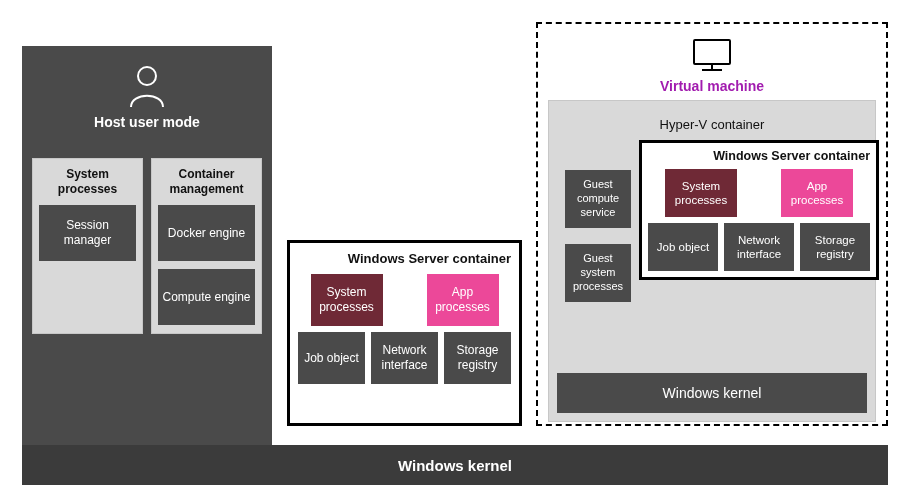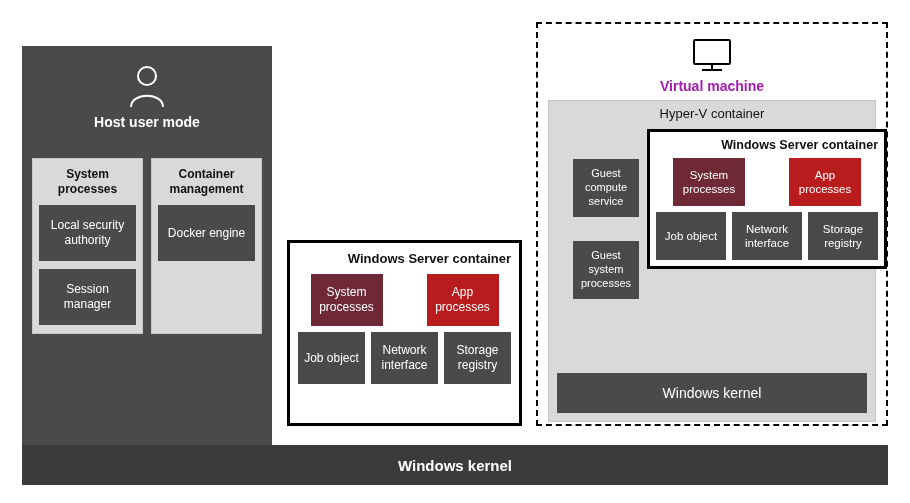--- a/index.html
+++ b/index.html
@@ -110,53 +110,53 @@
     align-items: center;
     justify-content: center;
     text-align: center;
     padding: 4px;
     height: 52px;
   }
   .chip.w2 { width: 72px; }
   .chip.w2b { width: 68px; }
   .chip.dark { background: #4a4a4a; }
   .chip.maroon { background: #6f2936; }
-  .chip.blue { background: #b91c1c; margin-left: 38px; }
+  .chip.blue { background: #ec4899; margin-left: 38px; }
 
   
   .vm-block {
     position: absolute;
     left: 536px;
     top: 22px;
     width: 352px;
     height: 404px;
     border: 2px dashed #000;
     background: #fff;
     padding: 10px 10px 10px 10px;
   }
   .vm-header { text-align: center; margin-bottom: 6px; }
   .vm-header .icon { width: 44px; height: 38px; margin: 2px auto 4px auto; }
   .vm-title { font-weight: 600; font-size: 14px; color: #a21caf; }
 
   .hyperv {
     background: #d9d9d9;
     border: 1px solid #c7c7c7;
-    padding: 5px;
+    padding: 16px;
     height: 322px;
     position: relative;
   }
   .hyperv-title {
     text-align: center;
     font-size: 13px;
     font-weight: 400;
     color: #111;
     margin-bottom: 8px;
   }
   .hyperv-body { display: flex; gap: 8px; }
-  .hyperv-left { width: 66px; display: flex; flex-direction: column; gap: 16px; padding-top: 30px; margin-left: 19px; }
+  .hyperv-left { width: 66px; display: flex; flex-direction: column; gap: 8px; padding-top: 30px; }
   .hyperv-left .cell { width: 66px; height: 58px; font-size: 11px; }
 
   .hyperv-right {
     flex: 1;
   }
   .inner-wsc {
     background: #fff;
     border: 3px solid #000;
     padding: 6px;
     width: 240px;
@@ -192,26 +192,26 @@
         <svg viewBox="0 0 38 44" width="38" height="44">
           <circle cx="19" cy="12" r="9" fill="none" stroke="#fff" stroke-width="2"></circle>
           <path d="M3 43 C3 28 35 28 35 43" fill="none" stroke="#fff" stroke-width="2"></path>
         </svg>
       </div>
       <div class="host-title">Host user mode</div>
     </div>
     <div class="subcol-row">
       <div class="subcol">
         <div class="subcol-title">System processes</div>
-        <div class="cell">Local security authority</div>
         <div class="cell">Session manager</div>
       </div>
       <div class="subcol">
         <div class="subcol-title">Container management</div>
         <div class="cell">Docker engine</div>
+        <div class="cell">Compute engine</div>
       </div>
     </div>
   </div>
 
   <div class="wsc-block">
     <div class="wsc-title">Windows Server container</div>
     <div class="wsc-row">
       <div class="chip maroon w2">System processes</div>
       <div class="chip blue w2">App processes</div>
     </div>

